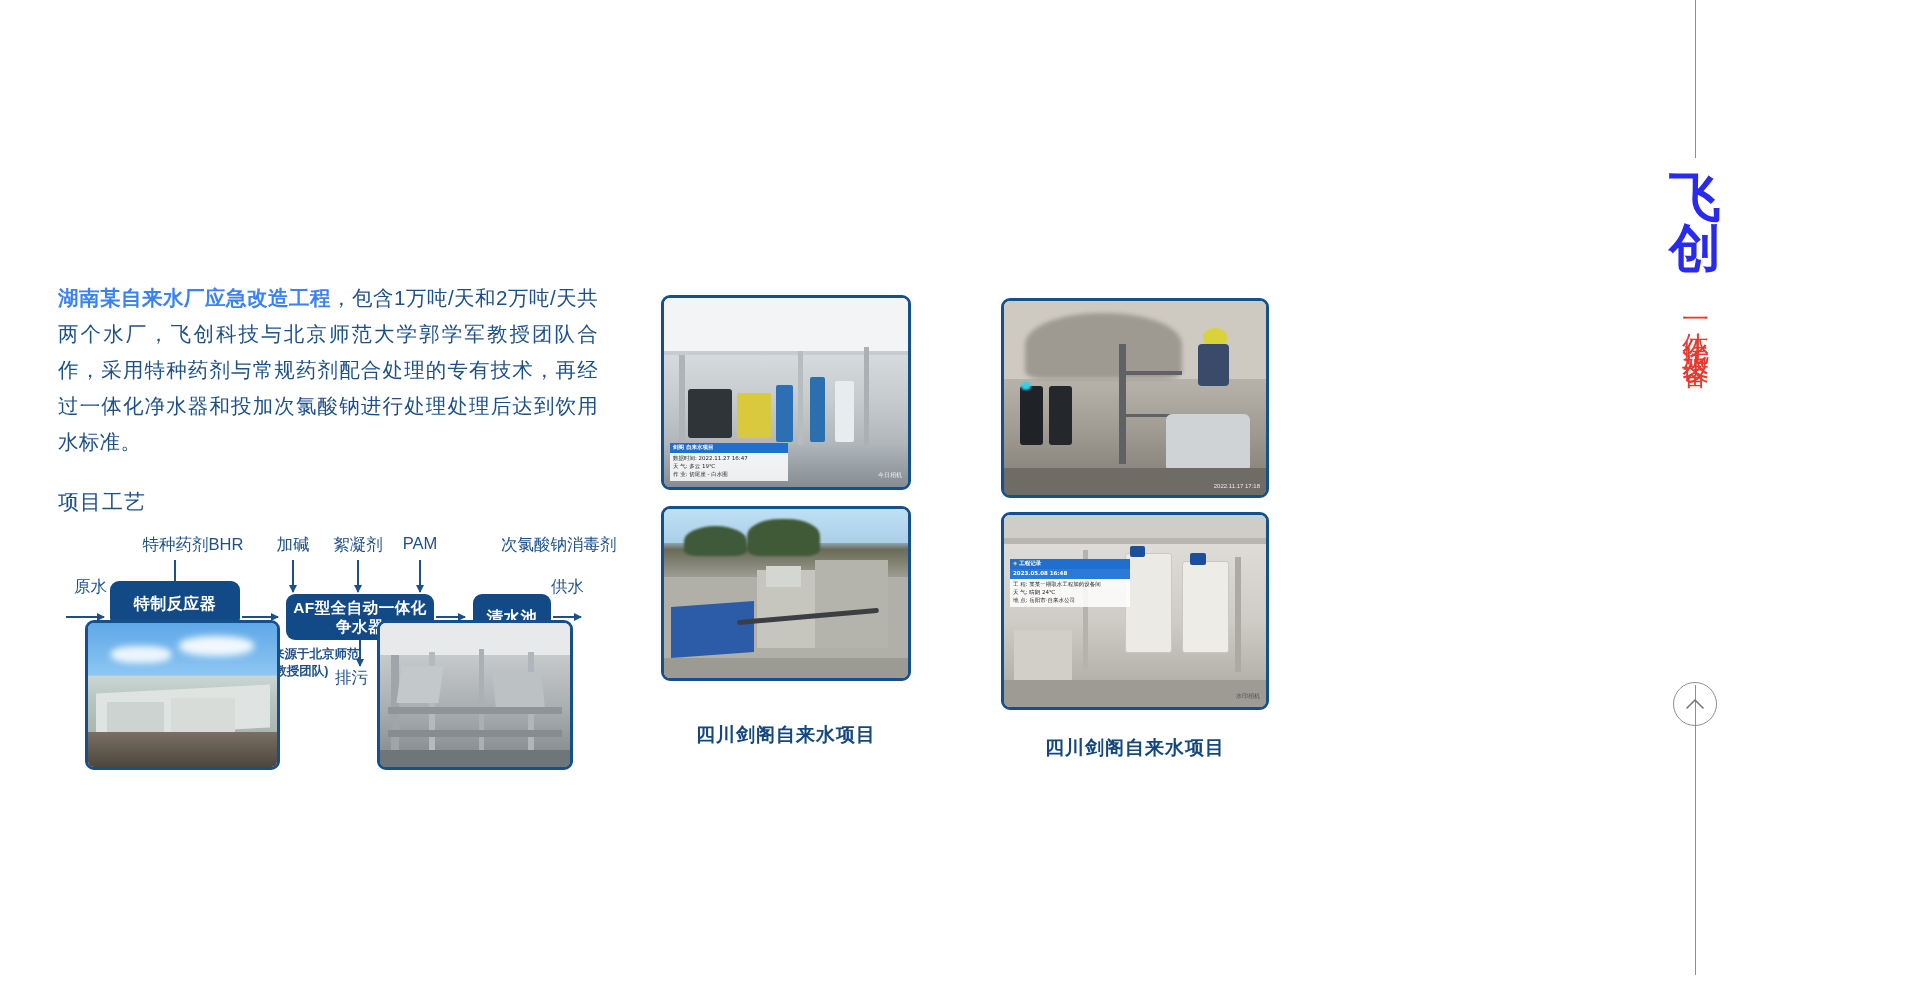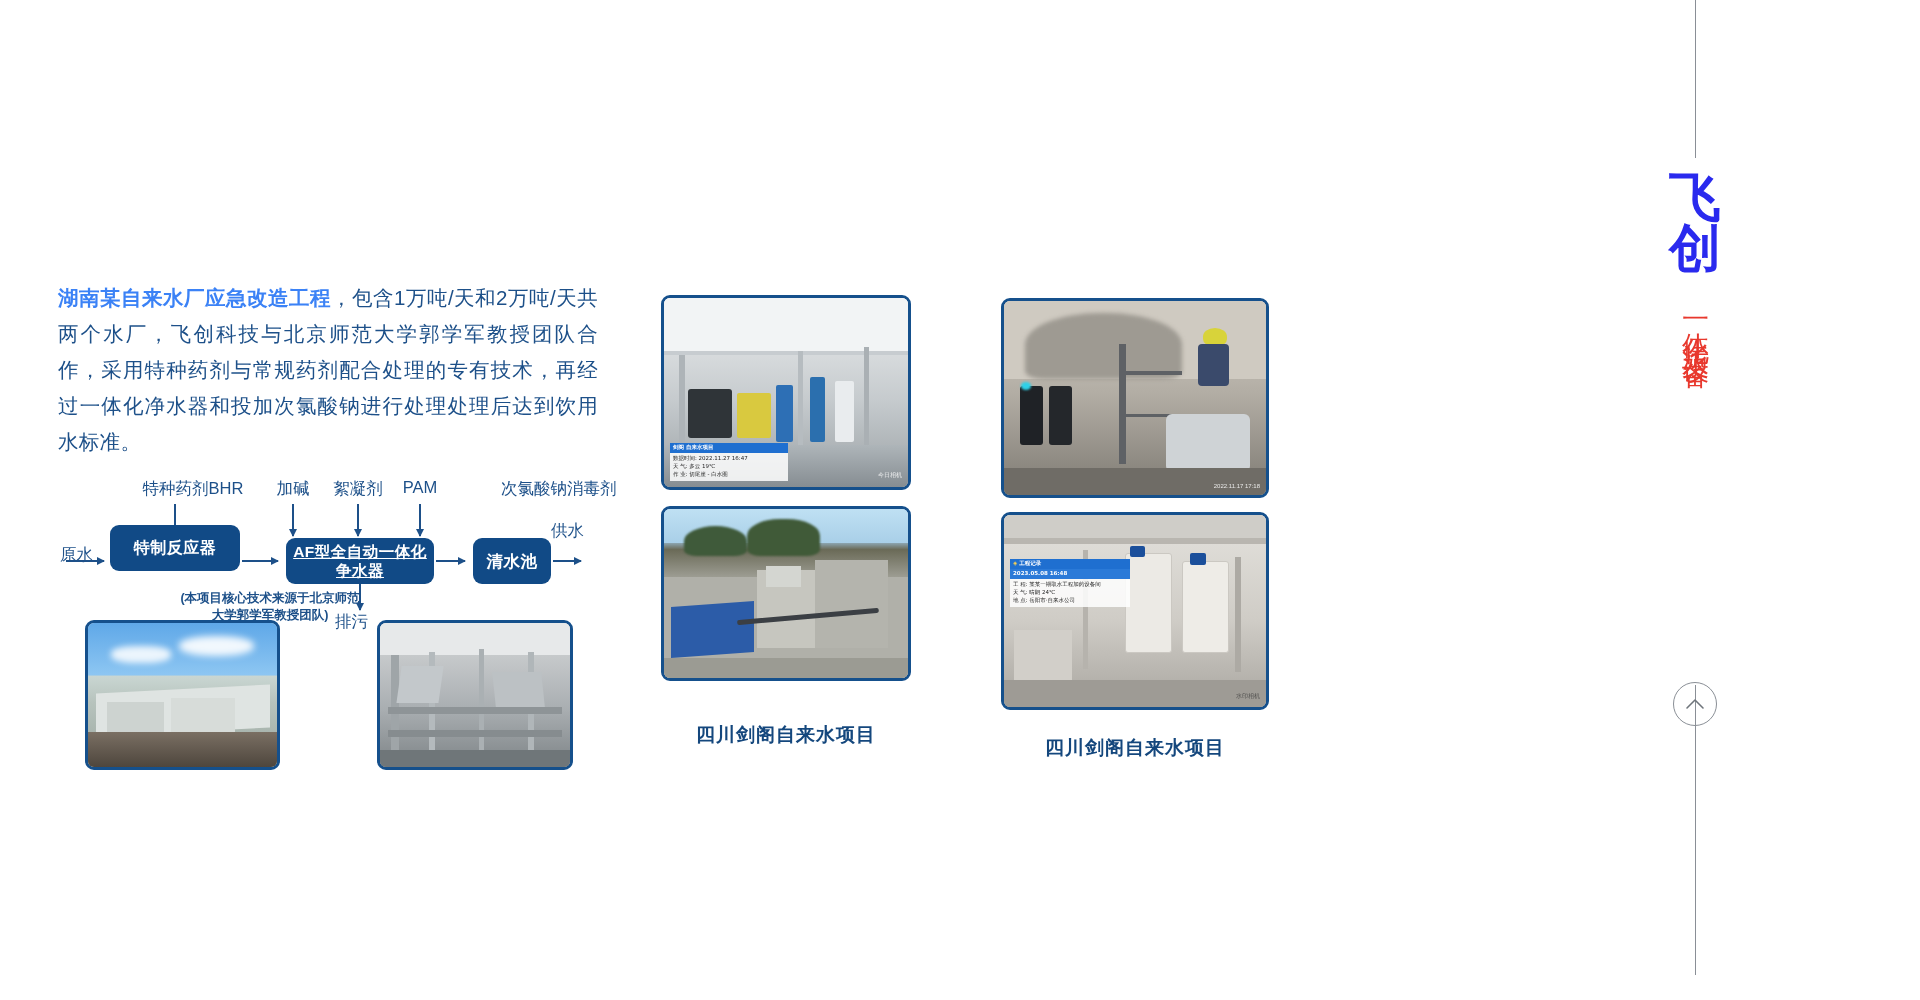--- a/index.html
+++ b/index.html
@@ -216,40 +216,41 @@
 </style>
 </head>
 <body>
 
 <div class="page">
 
   <div class="left-col">
 
     <p class="intro"><span class="lead">湖南某自来水厂应急改造工程</span><span>，包含1万吨/天和2万吨/天共两个水厂，飞创科技与北京师范大学郭学军教授团队合作，采用特种药剂与常规药剂配合处理的专有技术，再经过一体化净水器和投加次氯酸钠进行处理处理后达到饮用水标准。</span></p>
 
+    <div class="section-title">项目工艺</div>
 
     <div class="flow">
 
       <div class="dose-label" style="left:135px; top:0;">特种药剂BHR</div>
       <div class="dose-label" style="left:235px; top:0;">加碱</div>
       <div class="dose-label" style="left:300px; top:0;">絮凝剂</div>
       <div class="dose-label" style="left:362px; top:0;">PAM</div>
       <div class="dose-label" style="left:443px; top:0; transform:none;">次氯酸钠消毒剂</div>
 
       <div class="dose-arrow" style="left:117px; top:26px; height:32px;"></div>
       <div class="dose-arrow" style="left:235px; top:26px; height:32px;"></div>
       <div class="dose-arrow" style="left:300px; top:26px; height:32px;"></div>
       <div class="dose-arrow" style="left:362px; top:26px; height:32px;"></div>
 
-      <div class="edge-label" style="left:2px; top:42px;margin-top:24px;">原水</div>
+      <div class="edge-label" style="left:16px; top:42px;">原水</div>
       <div class="hline" style="left:8px; top:82px; width:38px;"></div>
 
       <div class="node n1">特制反应器</div>
       <div class="node n2">
-        <span style="white-space:pre-line;text-decoration:underline;">AF型全自动一体化
+        <span style="white-space:pre-line;">AF型全自动一体化
 争水器</span>
       </div>
       <div class="node n3">清水池</div>
 
       <div class="hline" style="left:184px; top:82px; width:36px;"></div>
       <div class="hline" style="left:378px; top:82px; width:29px;"></div>
       <div class="hline" style="left:495px; top:82px; width:28px;"></div>
       <div class="edge-label" style="left:493px; top:42px;">供水</div>
 
       <div class="vout" style="left:302px; top:106px; height:26px;"></div>

